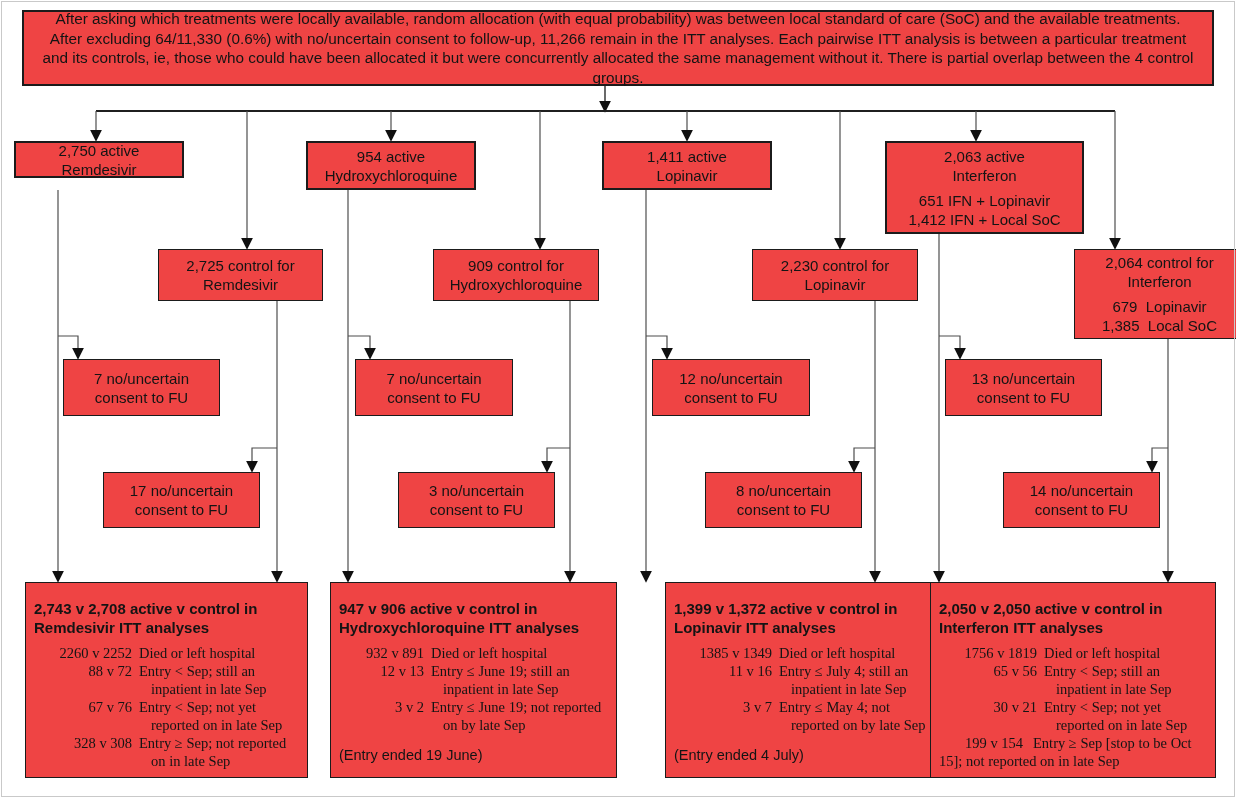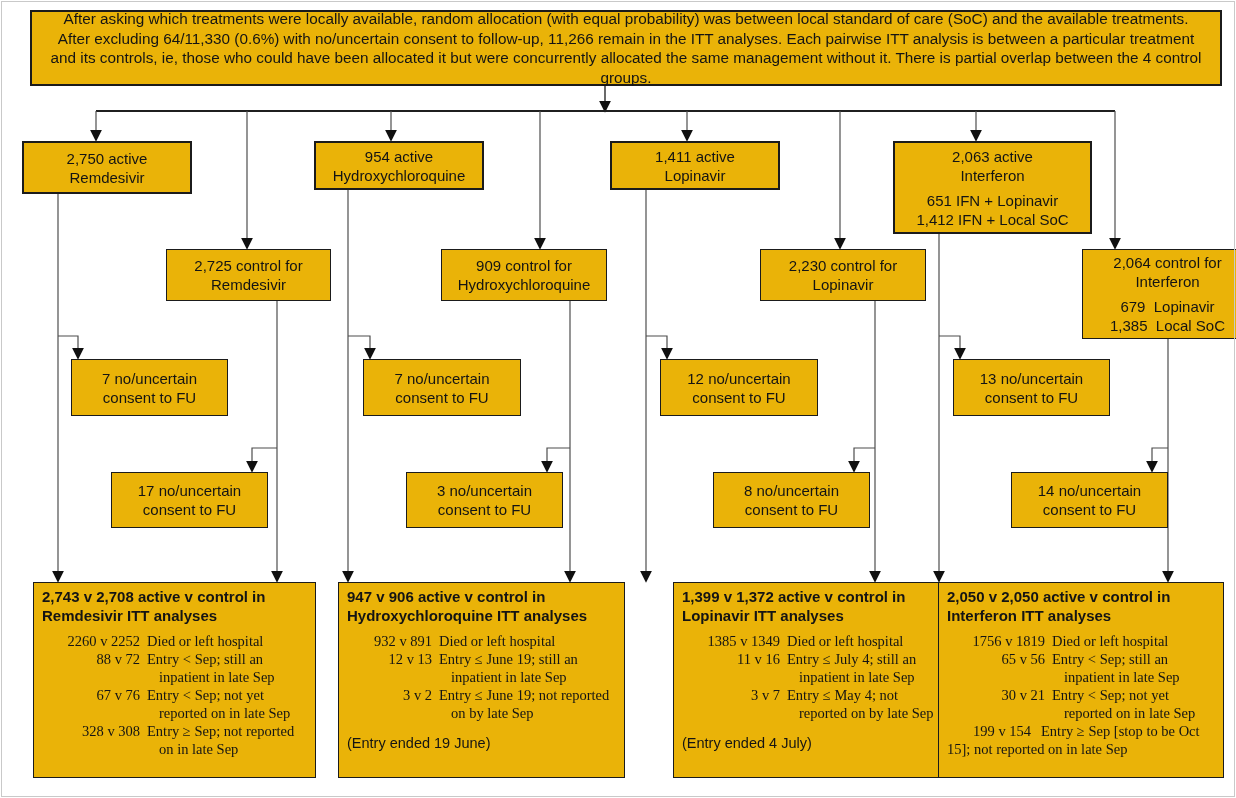--- a/index.html
+++ b/index.html
@@ -6,30 +6,30 @@
   body{
     width:1236px;height:798px;position:relative;background:#ffffff;
     font-family:"Liberation Sans", sans-serif;color:#141414;overflow:hidden;
   }
   .frame{position:absolute;inset:1px;border:1px solid #c9c9c9;pointer-events:none;}
   svg.connectors{position:absolute;left:0;top:0;}
   .ln{fill:none;stroke:#4d4d4d;stroke-width:1.2;}
   .stem{fill:none;stroke:#2a2a2a;stroke-width:1.4;}
   .hl{fill:none;stroke:#1f1f1f;stroke-width:2;}
   .box{
-    position:absolute;background:#eab308;border:1.5px solid #1b1b1b;box-sizing:border-box;
+    position:absolute;background:#ef4444;border:1.5px solid #1b1b1b;box-sizing:border-box;
     display:flex;flex-direction:column;justify-content:center;align-items:center;
-    text-align:center;font-size:15px;line-height:19px;margin-left:8px;
+    text-align:center;font-size:15px;line-height:19px;
   }
   .thick{border-width:2px;}
   .note{padding:2px 14px;font-size:15.3px;line-height:19.5px;}
   .sub{margin-top:6px;}
   .itt{
     align-items:stretch;justify-content:flex-start;text-align:left;
-    font-size:14.5px;line-height:18px;padding:4px 8px 4px 8px;border-width:1.8px;
+    font-size:14.5px;line-height:18px;padding:16px 8px 4px 8px;border-width:1.8px;
   }
   .itt .title{font-weight:bold;font-size:15px;line-height:19px;}
   .itt .rows{margin-top:7px;font-family:Liberation Serif, serif;}
   .row{display:flex;}
   .n{flex:0 0 105px;text-align:right;padding-right:7px;white-space:nowrap;box-sizing:border-box;}
   .itt-h .n{flex-basis:92px;}
   .d{flex:1;padding-left:12px;text-indent:-12px;}
   .entry-full{text-indent:26px;padding-right:2px;}
   .entry-full .nf{margin-right:10px;}
   .footer{margin-top:12px;}
@@ -74,21 +74,21 @@
   <path class="ln" d="M1168,339 V581" marker-end="url(#ah)"></path>
 
   <path class="ln" d="M277,448 H252 V471" marker-end="url(#ah)"></path>
   <path class="ln" d="M570,448 H547 V471" marker-end="url(#ah)"></path>
   <path class="ln" d="M875,448 H854 V471" marker-end="url(#ah)"></path>
   <path class="ln" d="M1168,448 H1152 V471" marker-end="url(#ah)"></path>
 </svg>
 
 <div class="box thick note" style="left:22px;top:10px;width:1192px;height:76px">After asking which treatments were locally available, random allocation (with equal probability) was between local standard of care (SoC) and the available treatments. After excluding 64/11,330 (0.6%) with no/uncertain consent to follow-up, 11,266 remain in the ITT analyses. Each pairwise ITT analysis is between a particular treatment and its controls, ie, those who could have been allocated it but were concurrently allocated the same management without it. There is partial overlap between the 4 control groups.</div>
 
-<div class="box thick" style="left:14px;top:141px;width:170px;height:53px">
+<div class="box thick" style="left:14px;top:141px;width:170px;height:37px">
   <div>2,750 active</div>
   <div>Remdesivir</div>
 </div>
 <div class="box thick" style="left:306px;top:141px;width:170px;height:49px">
   <div>954 active</div>
   <div>Hydroxychloroquine</div>
 </div>
 <div class="box thick" style="left:602px;top:141px;width:170px;height:49px">
   <div>1,411 active</div>
   <div>Lopinavir</div>

